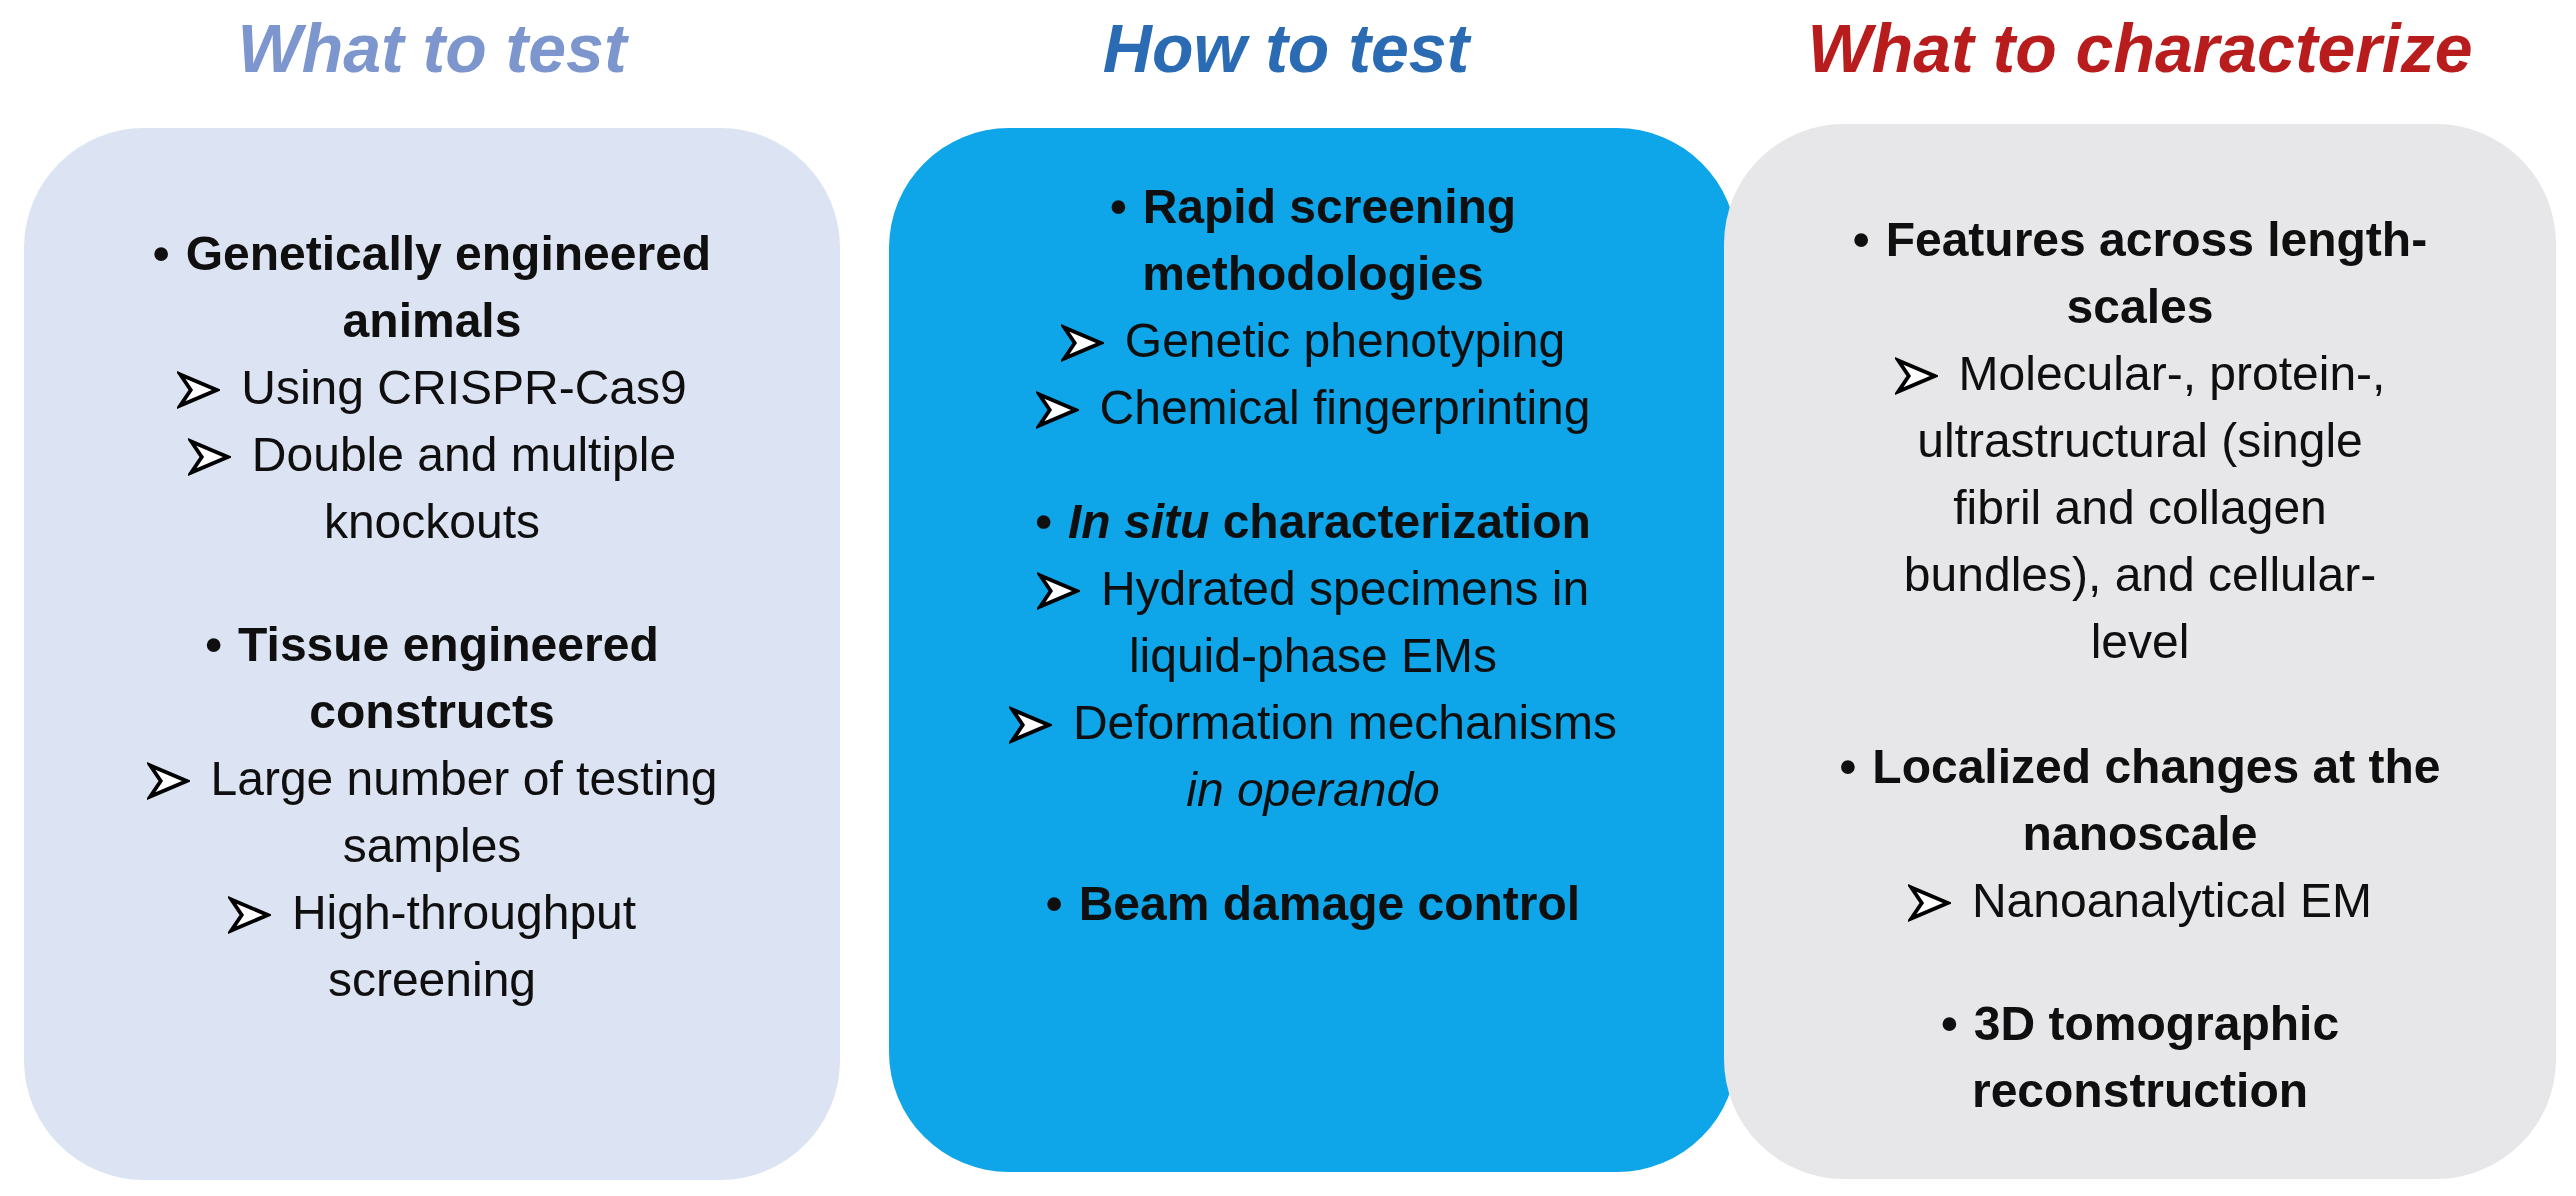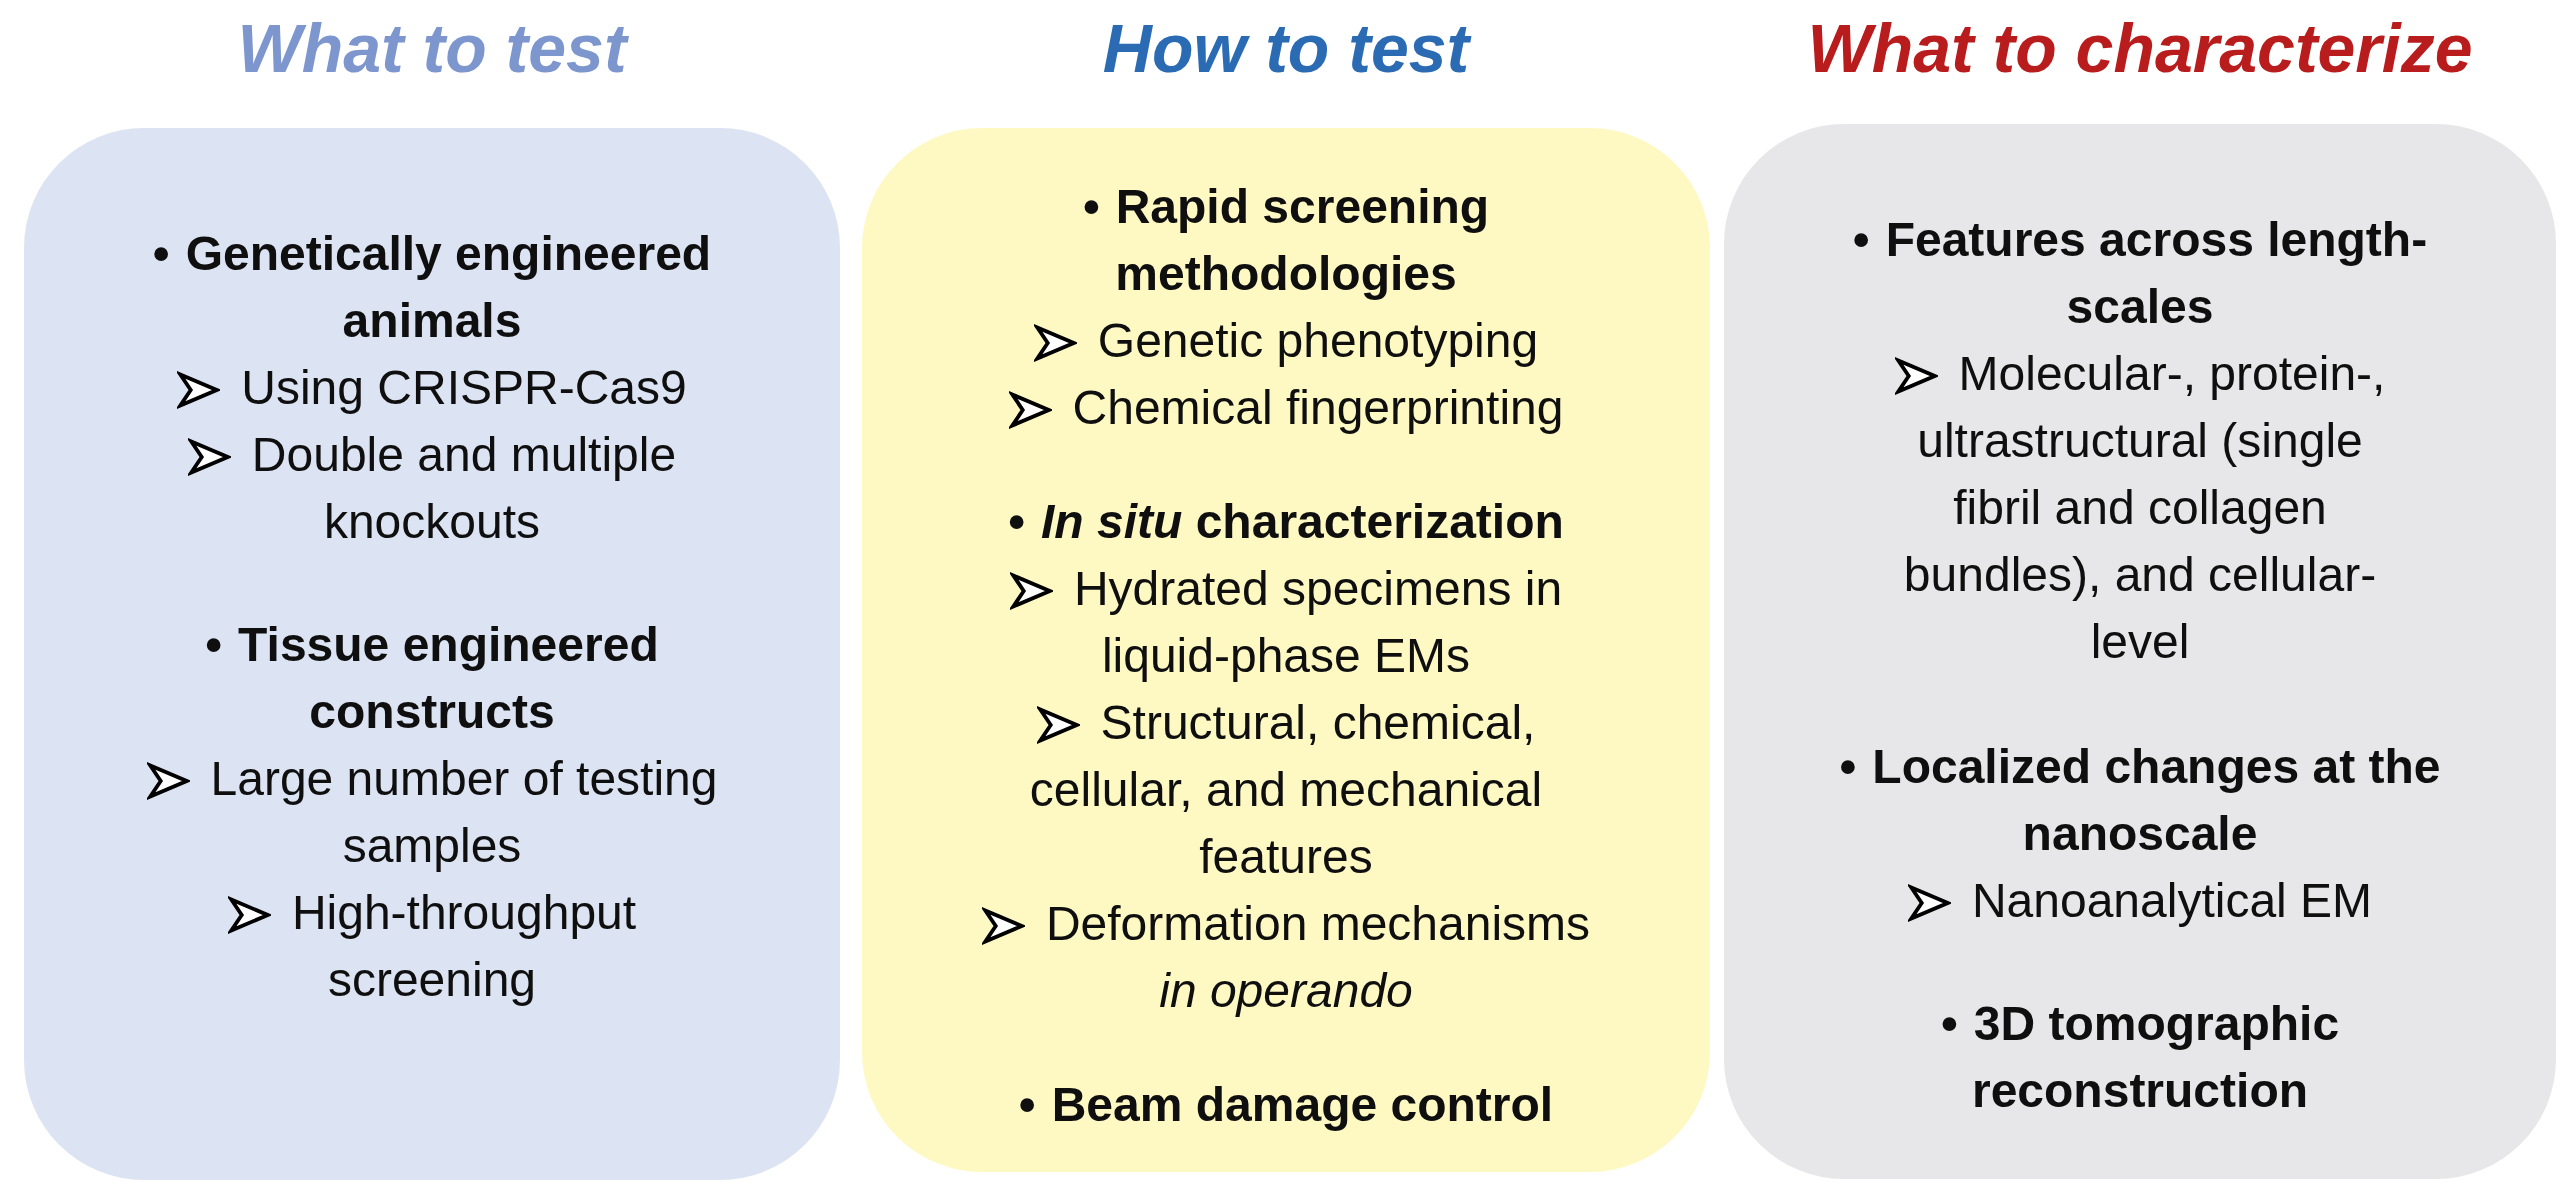--- a/index.html
+++ b/index.html
@@ -94,21 +94,21 @@
           </svg><span>Large number of testing</span></div>
         <div class="line"><span>samples</span></div>
       </div>
       <div class="item">
         <div class="line"><svg viewBox="0 0 27 24" class="arrow-glyph">
             <path d="M2 2.2 L25 12 L2 21.8 L8.6 12 Z" fill="#ffffff" stroke="#000000" stroke-width="2.4" stroke-linejoin="miter"></path>
           </svg><span>High-throughput</span></div>
         <div class="line"><span>screening</span></div>
       </div>
     </div>
-  <div class="panel" id="panel-1" style="background: #fef9c3;">
+  <div class="panel" id="panel-1" style="background: #0ea5e9; margin-left: 27px;">
       <div class="item bold">
         <div class="line"><span class="bullet-glyph">•</span><span>Rapid screening</span></div>
         <div class="line"><span>methodologies</span></div>
       </div>
       <div class="item">
         <div class="line"><svg viewBox="0 0 27 24" class="arrow-glyph">
             <path d="M2 2.2 L25 12 L2 21.8 L8.6 12 Z" fill="#ffffff" stroke="#000000" stroke-width="2.4" stroke-linejoin="miter"></path>
           </svg><span>Genetic phenotyping</span></div>
       </div>
       <div class="item">
@@ -118,27 +118,20 @@
       </div>
       <div class="spacer" style="height: 47px;"></div>
       <div class="item bold">
         <div class="line"><span class="bullet-glyph">•</span><span class="italic">In situ </span><span>characterization</span></div>
       </div>
       <div class="item">
         <div class="line"><svg viewBox="0 0 27 24" class="arrow-glyph">
             <path d="M2 2.2 L25 12 L2 21.8 L8.6 12 Z" fill="#ffffff" stroke="#000000" stroke-width="2.4" stroke-linejoin="miter"></path>
           </svg><span>Hydrated specimens in</span></div>
         <div class="line"><span>liquid-phase EMs</span></div>
-      </div>
-      <div class="item">
-        <div class="line"><svg viewBox="0 0 27 24" class="arrow-glyph">
-            <path d="M2 2.2 L25 12 L2 21.8 L8.6 12 Z" fill="#ffffff" stroke="#000000" stroke-width="2.4" stroke-linejoin="miter"></path>
-          </svg><span>Structural, chemical,</span></div>
-        <div class="line"><span>cellular, and mechanical</span></div>
-        <div class="line"><span>features</span></div>
       </div>
       <div class="item">
         <div class="line"><svg viewBox="0 0 27 24" class="arrow-glyph">
             <path d="M2 2.2 L25 12 L2 21.8 L8.6 12 Z" fill="#ffffff" stroke="#000000" stroke-width="2.4" stroke-linejoin="miter"></path>
           </svg><span>Deformation mechanisms</span></div>
         <div class="line"><span class="italic">in operando</span></div>
       </div>
       <div class="spacer" style="height: 47px;"></div>
       <div class="item bold">
         <div class="line"><span class="bullet-glyph">•</span><span>Beam damage control</span></div>

